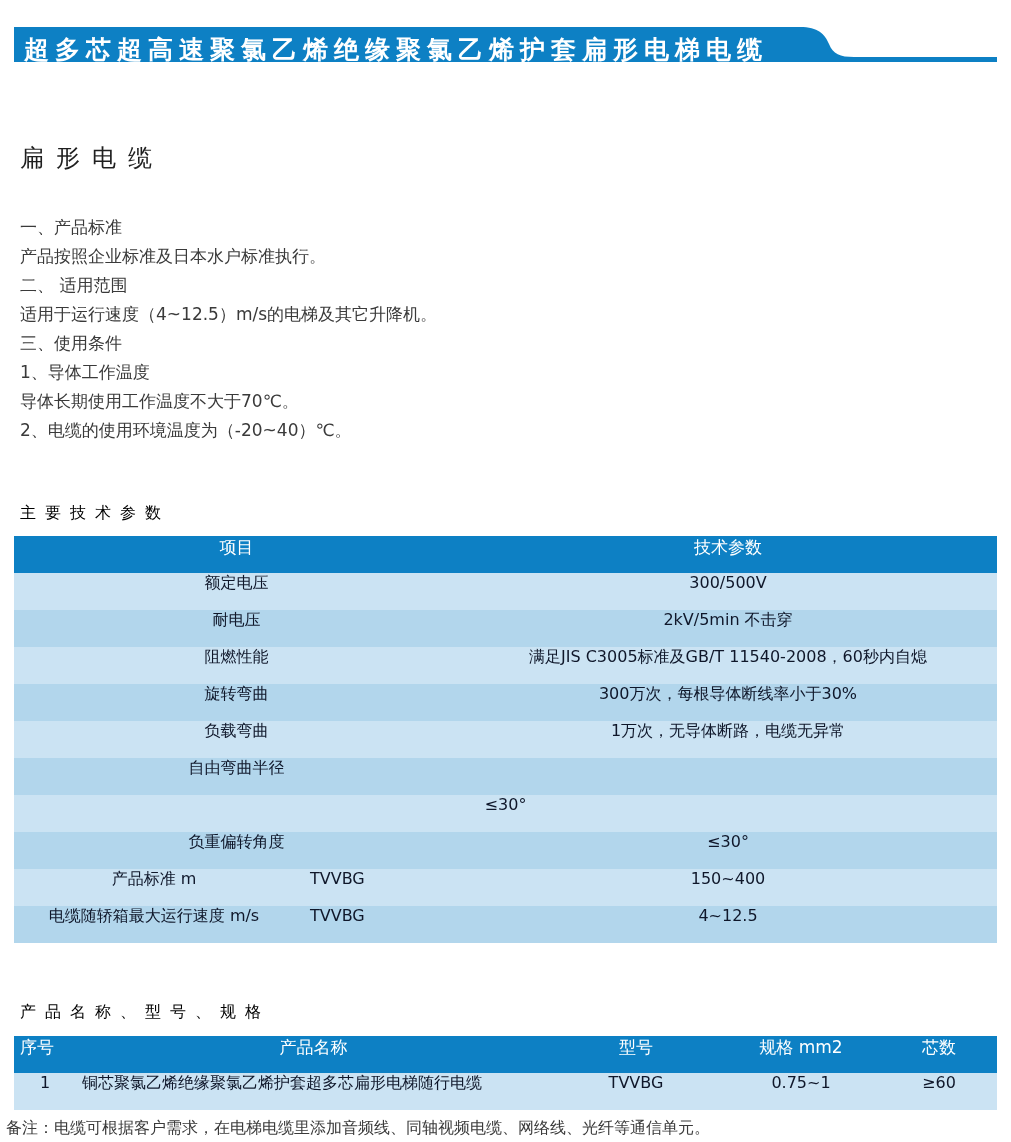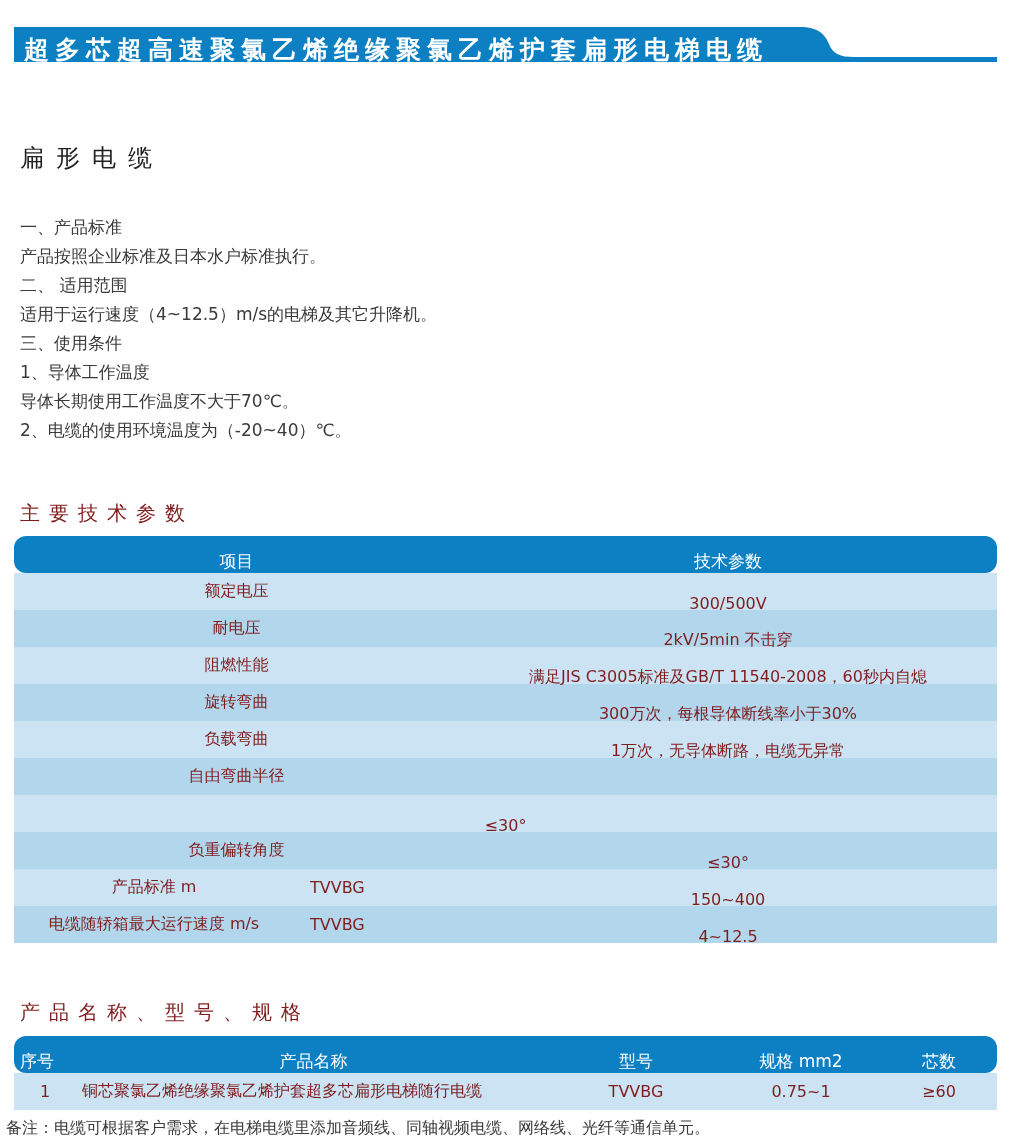--- a/index.html
+++ b/index.html
@@ -19,42 +19,42 @@
     color:#ffffff;font-size:25px;font-weight:bold;letter-spacing:6px;
     white-space:nowrap;
   }
 
   
   .page-title{
     margin:68px 0 0 20px;font-size:24px;line-height:30px;
     color:#1f1f1f;letter-spacing:12px;font-weight:500;
   }
   .sub-heading{
-    margin:56px 0 0 20px;font-size:20px;line-height:24px;
-    color:#7f1d1d;letter-spacing:9px;font-weight:500;
+    margin:56px 0 0 20px;font-size:16px;line-height:24px;
+    color:#000000;letter-spacing:9px;font-weight:500;
   }
   .sub-heading.products{margin-top:57px;}
 
   
   .intro{margin:40px 0 0 20px;font-size:17px;line-height:29px;color:#3a3a3a;}
   .intro div{white-space:nowrap;}
 
   
   .tbl{margin:11px 0 0 14px;width:983px;font-size:16px;}
   .tbl-header{
-    display:flex;align-items:flex-end;height:37px;
-    background:#0d80c4;color:#ffffff;font-size:17px;border-radius:12px;
+    display:flex;align-items:flex-start;height:37px;
+    background:#0d80c4;color:#ffffff;font-size:17px;
   }
-  .trow{display:flex;align-items:center;height:37px;color:#7f1d1d;}
+  .trow{display:flex;height:37px;color:#0f172a;}
   .tech-rows .trow:nth-child(odd){background:#cbe3f3;}
   .tech-rows .trow:nth-child(even){background:#b2d6ec;}
 
   
   .tc-item{width:445px;text-align:center;}
-  .tc-value{flex:1;text-align:center;margin-top:24px;}
+  .tc-value{flex:1;text-align:center;}
   .tc-item-narrow{width:280px;text-align:center;}
   .tc-model{width:165px;text-align:left;padding-left:16px;box-sizing:border-box;}
 
   
   .pc-no{width:62px;padding-left:6px;box-sizing:border-box;text-align:left;}
   .pc-no-data{width:62px;text-align:center;}
   .pc-name{width:475px;text-align:center;}
   .pc-name-data{width:475px;text-align:left;padding-left:6px;box-sizing:border-box;}
   .pc-model{width:170px;text-align:center;}
   .pc-spec{width:160px;text-align:center;}

